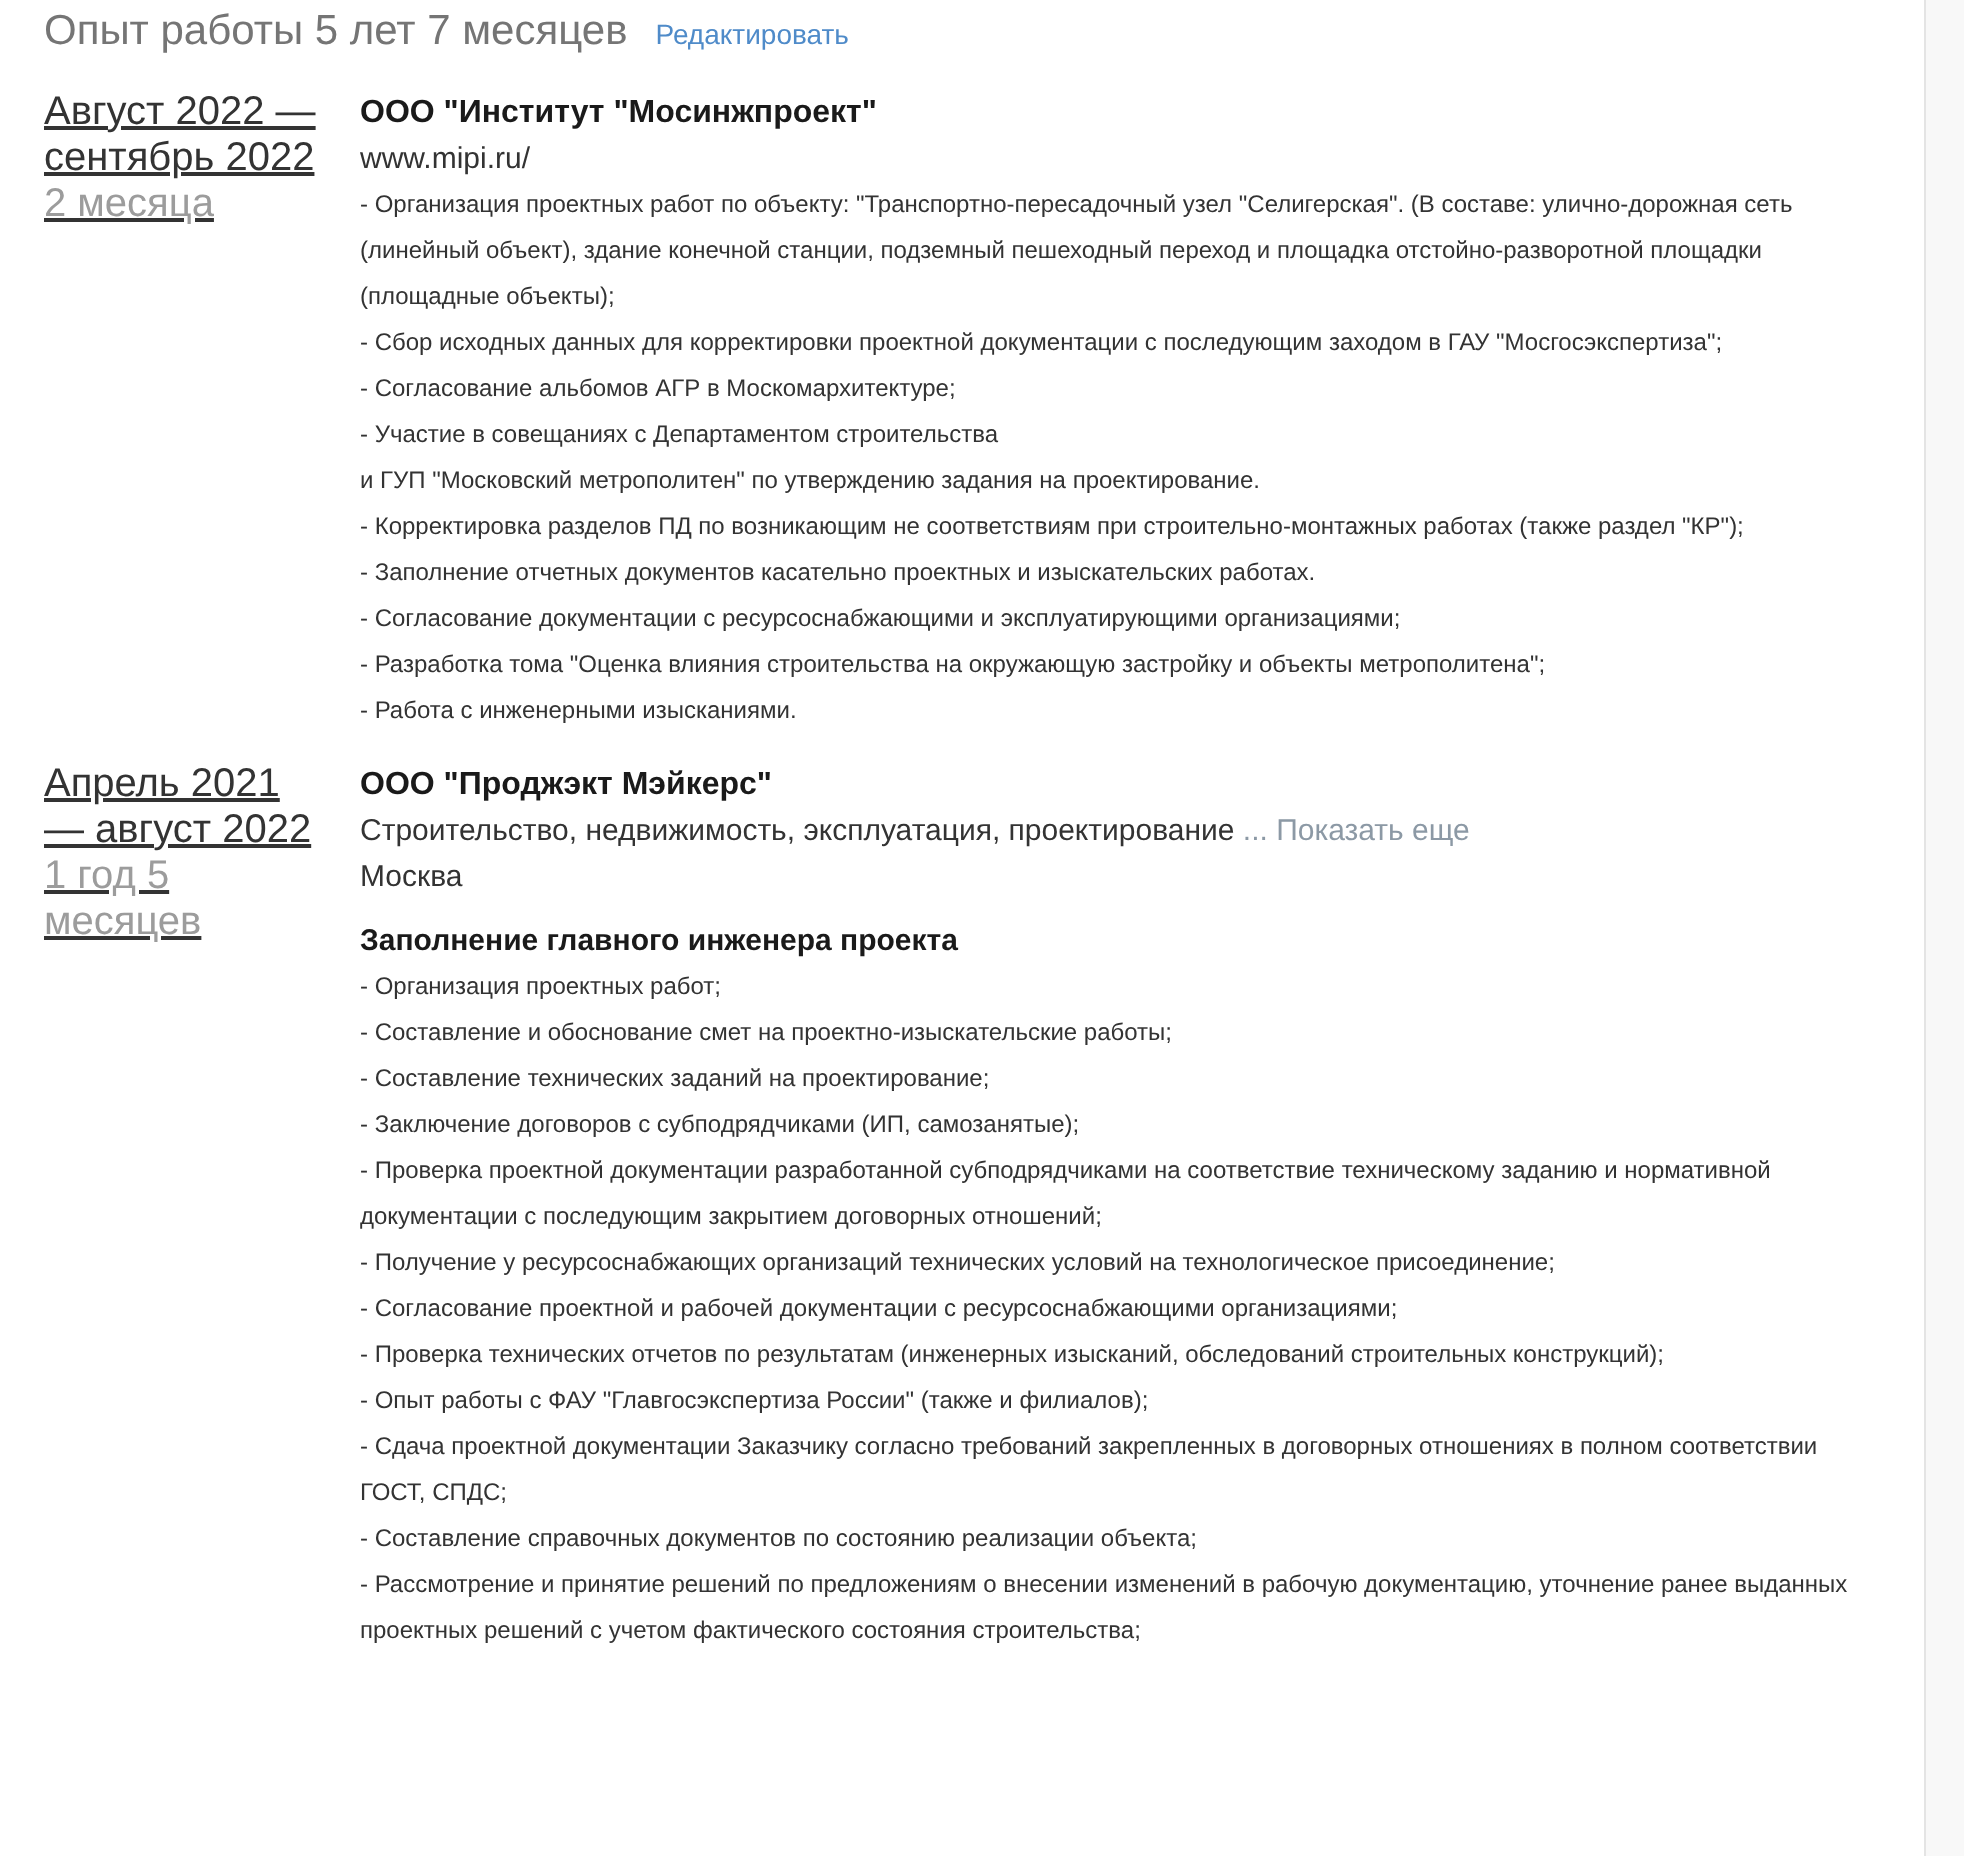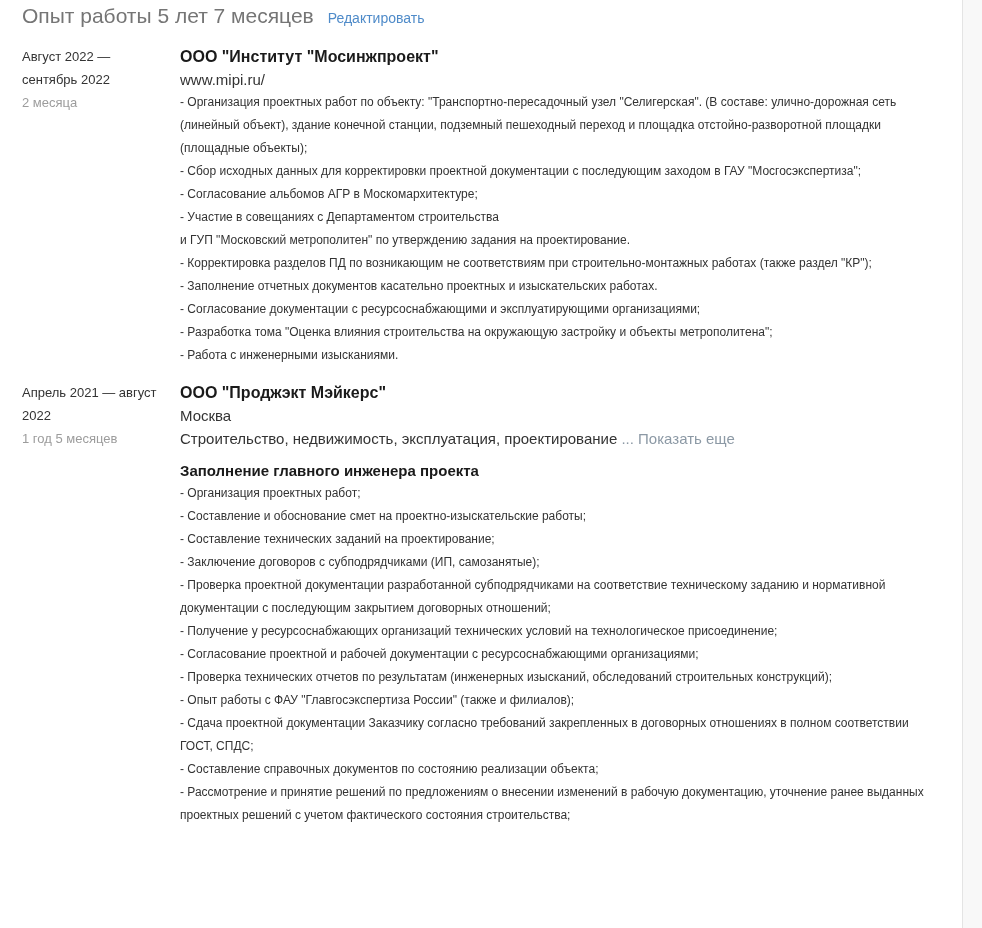--- a/index.html
+++ b/index.html
@@ -28,23 +28,24 @@
     text-decoration: none;
     cursor: pointer;
     vertical-align: baseline;
   }
   .experience { margin-top: 16px; }
   .exp-item { display: flex; margin-bottom: 14px; }
   .exp-left {
     width: 140px;
     margin-right: 18px;
     flex: none;
-    font-size: 13px;
+    font-size: 20px;
     line-height: 23px;
     color: #333333;
+    text-decoration: underline;
   }
   .duration { color: #9c9c9c; }
   .exp-right { width: 746px; flex: none; }
   .company {
     font-size: 16px;
     font-weight: 700;
     color: #1a1a1a;
     margin: 0;
     line-height: 23px;
   }
@@ -102,25 +103,25 @@
       </div>
     </section>
 
     <section class="exp-item">
       <div class="exp-left">
         <div class="period">Апрель 2021 — август 2022</div>
         <div class="duration">1 год 5 месяцев</div>
       </div>
       <div class="exp-right">
         <h3 class="company">ООО "Проджэкт Мэйкерс"</h3>
-        <div class="company-sub">Москва</div>
         <div class="company-sub">
           <span>Строительство, недвижимость, эксплуатация, проектирование</span>
           <span class="show-more">... Показать еще</span>
         </div>
+        <div class="company-sub">Москва</div>
         <h4 class="position">Заполнение главного инженера проекта</h4>
         <div class="description">- Организация проектных работ;
 - Составление и обоснование смет на проектно-изыскательские работы;
 - Составление технических заданий на проектирование;
 - Заключение договоров с субподрядчиками (ИП, самозанятые);
 - Проверка проектной документации разработанной субподрядчиками на соответствие техническому заданию и нормативной документации с последующим закрытием договорных отношений;
 - Получение у ресурсоснабжающих организаций технических условий на технологическое присоединение;
 - Согласование проектной и рабочей документации с ресурсоснабжающими организациями;
 - Проверка технических отчетов по результатам (инженерных изысканий, обследований строительных конструкций);
 - Опыт работы с ФАУ "Главгосэкспертиза России" (также и филиалов);

